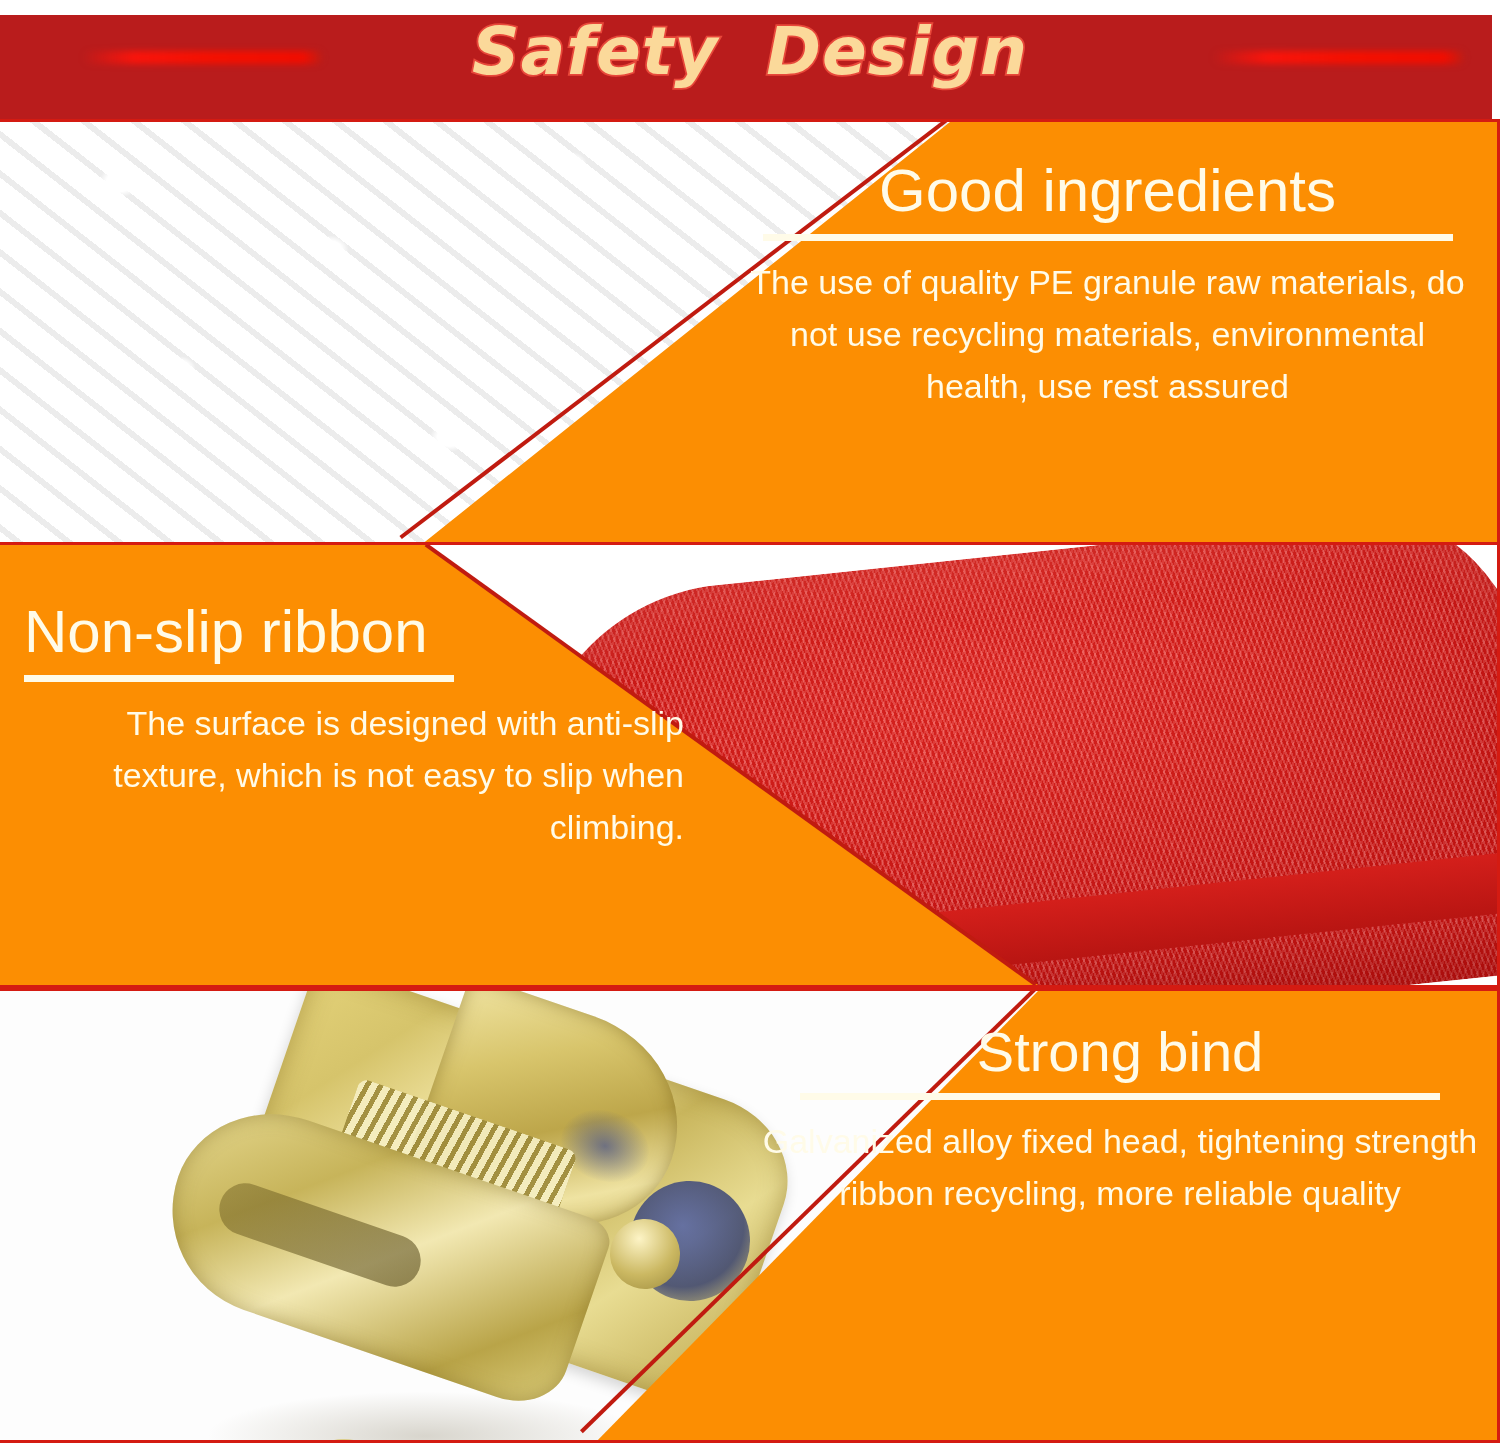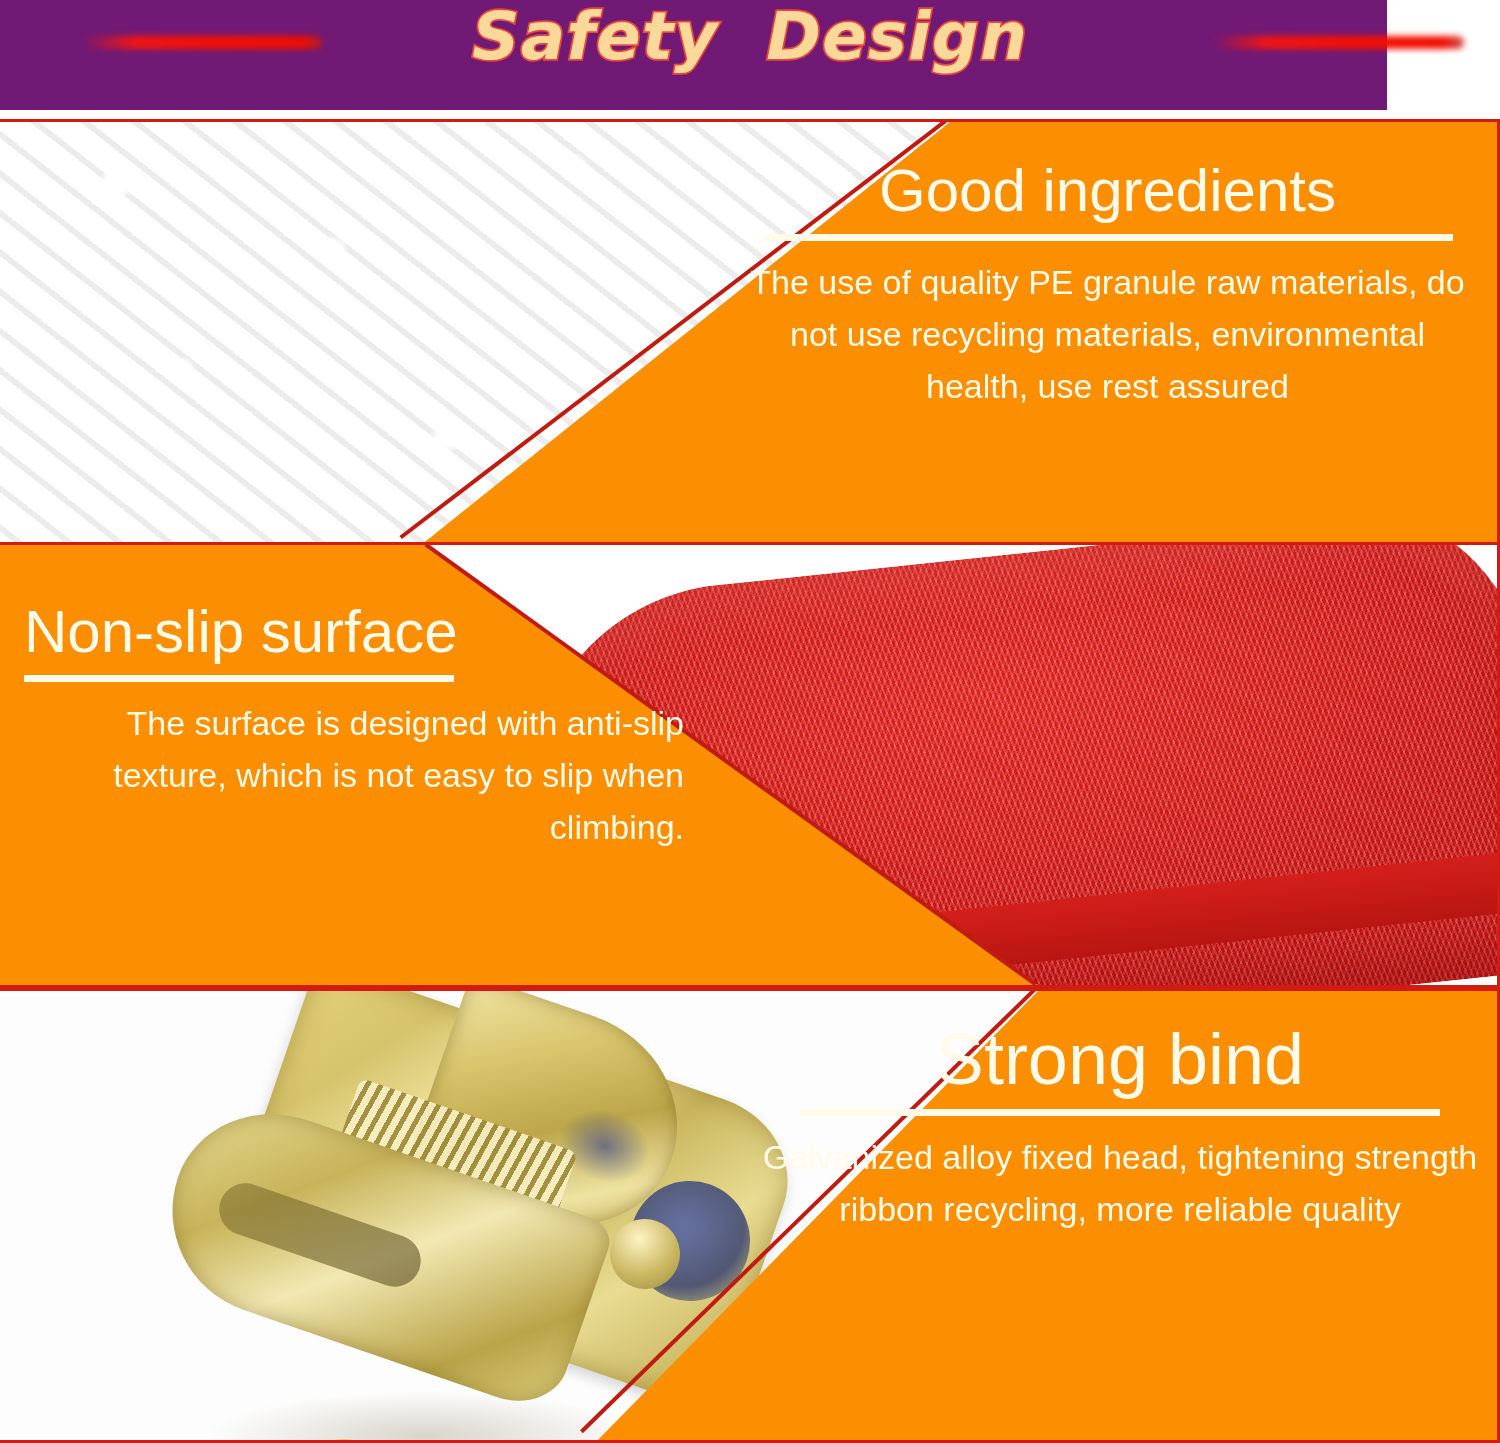--- a/index.html
+++ b/index.html
@@ -7,22 +7,22 @@
 
   #page{
     position:relative;
     width:1500px;height:1443px;
     background:#ffffff;
     overflow:hidden;
   }
 
   
   #header{
-    position:absolute;left:0;top:0;width:1387px;height:110px;
-    background:#701a75;
+    position:absolute;left:0;top:15px;width:1492px;height:110px;
+    background:#b91c1c;
   }
   .dash{
     position:absolute;top:36px;height:13px;
     background:linear-gradient(to right,rgba(255,0,0,0) 0%,rgba(255,20,10,.92) 22%,#f51000 55%,#f20d00 92%,rgba(190,30,20,.75) 100%);
     filter:blur(3.2px);
     border-radius:6px;
   }
   #dash-left{left:82px;width:240px;}
   #dash-right{left:1212px;width:252px;}
 
@@ -203,21 +203,21 @@
   #p2-text .rule{width:430px;}
   #p2-text .blk-body{width:660px;text-align:right;}
 
   
   #panel3{top:988px;height:455px;}
   #p3-orange{
     left:0;top:0;width:1500px;height:455px;
     clip-path:polygon(1038px 0, 1500px 0, 1500px 455px, 592px 455px);
   }
   #p3-text{left:760px;top:32px;width:720px;text-align:center;}
-  #p3-text .blk-title{font-size:72px;}
+  #p3-text .blk-title{font-size:56px;}
   #p3-text .rule{width:640px;margin-left:auto;margin-right:auto;}
   #p3-text .blk-body{width:720px;}
 
   .diag-line{position:absolute;background:#c01b10;transform-origin:0 0;}
 </style>
 </head>
 <body>
 
 <div id="page">
 
@@ -247,21 +247,21 @@
     <div class="photo" id="photo-pad">
       <div id="pad-shape"></div>
       <div id="pad-bevel"></div>
     </div>
 
     <div class="orange" id="p2-orange"></div>
 
     <div class="diag-line" style="left:427px;top:-2px;width:752px;height:4px;transform:rotate(35.8deg);"></div>
 
     <div class="block" id="p2-text">
-      <div class="blk-title">Non-slip surface</div>
+      <div class="blk-title">Non-slip ribbon</div>
       <div class="rule"></div>
       <div class="blk-body">The surface is designed with anti-slip texture, which is not easy to slip when climbing.</div>
     </div>
   </div>
 
   <div class="panel" id="panel3">
 
     <div class="photo" id="photo-buckle">
       <div class="buckle-part" id="bk-shadow"></div>
       <div class="buckle-part" id="bk-body"></div>

